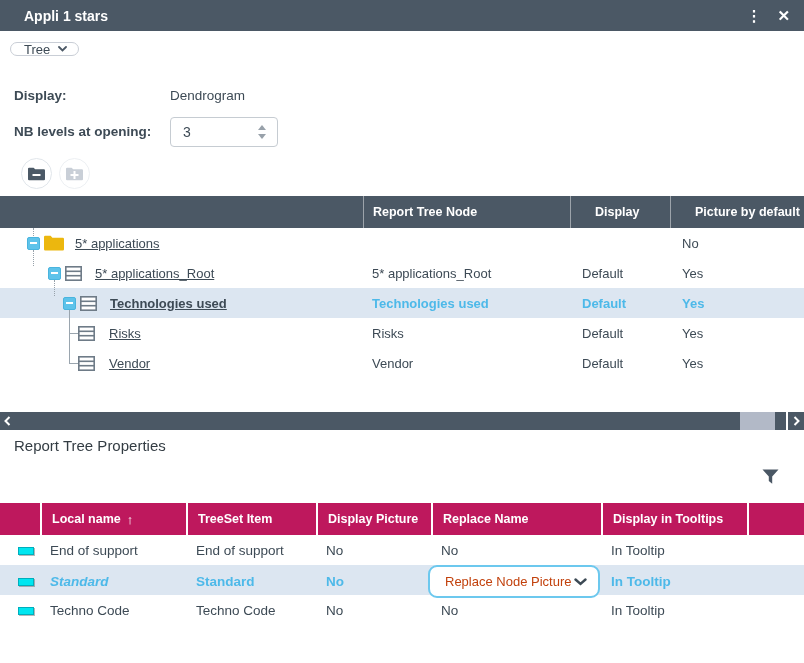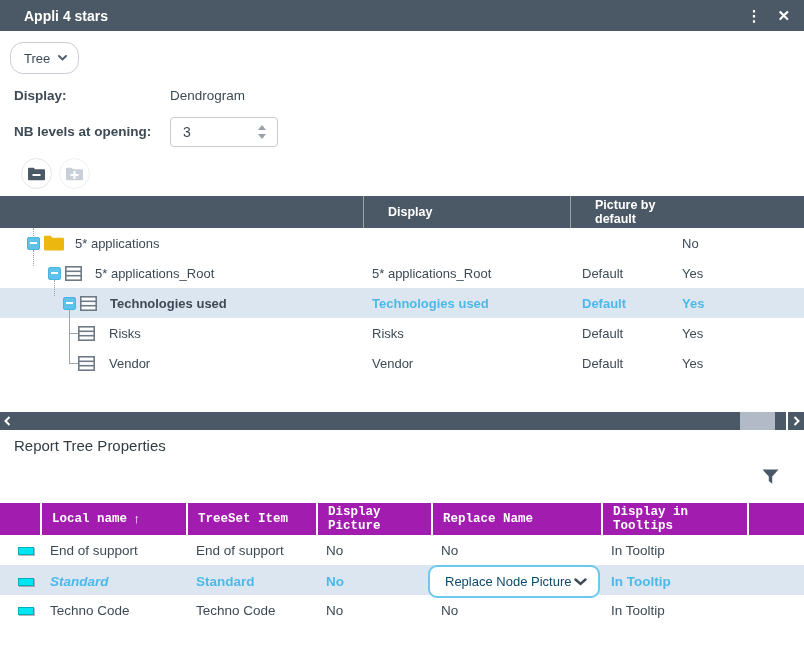--- a/index.html
+++ b/index.html
@@ -9,21 +9,21 @@
     background: #fff; font-family: "Liberation Sans", sans-serif; color: #3d4a55;
   }
   
   .titlebar { position: absolute; top: 0; left: 0; width: 804px; height: 31px;
     background: #4b5865; display: flex; align-items: center; }
   .titlebar .title { margin-left: 24px; color: #fff; font-size: 14px; font-weight: bold; }
   .titlebar-actions { margin-left: auto; display: flex; align-items: center; gap: 16px; margin-right: 14px; }
   .kebab-icon { color: #fff; font-size: 15px; font-weight: bold; line-height: 1; cursor: pointer; }
   .close-icon { color: #fff; font-size: 15px; font-weight: bold; line-height: 1; cursor: pointer; }
   
-  .tree-pill { position: absolute; left: 10px; top: 42px; height: 32px; padding: 0 11px 0 13px;
+  .tree-pill { position: absolute; left: 10px; top: 42px; height: 14px; padding: 0 11px 0 13px;
     border: 1px solid #c9ced6; border-radius: 13px; background: #fff;
     display: inline-flex; align-items: center; gap: 8px; font-size: 13px; color: #3d4a55; cursor: pointer; }
   
   .lbl { position: absolute; left: 14px; font-weight: bold; font-size: 13.5px; color: #3d4a55; }
   .val { position: absolute; left: 170px; font-size: 13.5px; color: #3d4a55; }
   .spinner { position: absolute; left: 170px; top: 117px; width: 108px; height: 30px;
     border: 1px solid #c6ccd2; border-radius: 4px; background: #fff;
     display: flex; align-items: center; }
   .spinner input { flex: 1; min-width: 0; border: none; outline: none; padding-left: 12px;
     font-size: 14px; color: #3d4a55; font-family: "Liberation Sans", sans-serif; background: transparent; }
@@ -41,21 +41,21 @@
     background: #4b5865; color: #fff; font-size: 12.5px; font-weight: bold; }
   .tt-header .hcell { display: flex; align-items: center; padding-left: 9px; border-left: 1px solid rgba(255,255,255,.45); }
   .tt-header .hcell:first-child { border-left: none; }
   .tt-header .hc2, .tt-header .hc3 { padding-left: 24px; }
   .tt-row { display: grid; grid-template-columns: 363px 207px 100px 134px; height: 30px;
     font-size: 13px; align-items: center; cursor: default; }
   .tt-row.selected { background: #dce6f1; }
   .tt-row .c-node { padding-left: 9px; }
   .tt-row .c-display, .tt-row .c-default { padding-left: 12px; }
   .tt-row.selected .blue { color: #4db9e9; font-weight: bold; }
-  .tree-cell { display: flex; align-items: center; height: 100%; position: relative; }
+  .tree-cell { display: flex; align-items: center; height: 100%; position: relative; text-decoration: underline; }
   .tree-label { white-space: nowrap; }
   .tt-row.selected .tree-label { font-weight: bold; }
   .expand-box { width: 13px; height: 13px; border-radius: 2px; background: #5ec3ea;
     border: 1px solid #49b4de; display: flex; align-items: center; justify-content: center;
     flex: 0 0 auto; cursor: pointer; }
   .expand-box .minus { width: 7px; height: 2px; background: #fff; }
   .conn { position: absolute; }
   .conn.v-dot { border-left: 1px dotted #97a1aa; width: 0; }
   .conn.v-sol { border-left: 1px solid #9aa5ae; width: 0; }
   .conn.h-sol { border-top: 1px solid #9aa5ae; height: 0; }
@@ -64,46 +64,46 @@
   .hs-track { position: absolute; left: 0; top: 0; width: 786px; height: 18px; background: #4b5865; cursor: pointer; }
   .hs-thumb { position: absolute; left: 740px; top: 0; width: 35px; height: 18px; background: #b2b9c7; cursor: grab; }
   .hs-arrow-left { position: absolute; left: 4px; top: 4px; }
   .hs-right-btn { position: absolute; left: 788px; top: 0; width: 16px; height: 18px;
     background: #4b5865; display: flex; align-items: center; justify-content: center; cursor: pointer; }
   
   .props-title { position: absolute; left: 14px; top: 437px; font-size: 15px; color: #333c43; }
   .filter-btn { position: absolute; left: 761px; top: 468px; cursor: pointer; background: none; border: none; }
   .props-table { position: absolute; top: 503px; left: 0; width: 804px; }
   .pt-header { display: grid; grid-template-columns: 40px 146px 130px 115px 170px 146px 57px;
-    height: 32px; background: #a21caf; color: #fff; font-size: 12.5px; font-weight: bold; font-family: Liberation Mono, monospace; }
+    height: 32px; background: #be185d; color: #fff; font-size: 12.5px; font-weight: bold; }
   .pt-header .hcell { display: flex; align-items: center; gap: 6px; padding-left: 10px;
     border-left: 2px solid #fff; cursor: pointer; }
   .pt-header .hcell:first-child { border-left: none; cursor: default; }
   .sort-arrow { font-size: 13px; font-weight: bold; }
   .pt-row { display: grid; grid-template-columns: 40px 146px 130px 115px 170px 146px 57px;
     height: 30px; font-size: 13.5px; align-items: center; }
   .pt-row.selected { background: #dce6f1; }
   .pt-row .cell { padding-left: 10px; white-space: nowrap; }
   .pt-row .c-icon { padding-left: 18px; }
   .swatch { display: inline-block; width: 16px; height: 8px; background: #00e6f0;
     border: 1px solid #00aebc; box-shadow: 1px 1px 0 rgba(90,100,100,.45); }
   .pt-row.selected .blue { color: #4db9e9; font-weight: bold; }
   .pt-row.selected .italic { font-style: italic; }
   .picture-select { display: flex; align-items: center; justify-content: space-between;
     width: 172px; height: 33px; margin-left: -3px; border: 2px solid #6cc8ee; border-radius: 9px;
-    background: #fff; padding: 0 11px 0 15px; font-size: 13px; color: #0c4a6e; cursor: pointer; }
+    background: #fff; padding: 0 11px 0 15px; font-size: 13px; color: #c2410c; cursor: pointer; }
   .picture-select .sel-text { white-space: nowrap; }
 </style>
 </head>
 <body>
 
 <div class="app">
 
   <div class="titlebar">
-    <span class="title">Appli 4 stars</span>
+    <span class="title">Appli 1 stars</span>
     <span class="titlebar-actions">
       <span class="kebab-icon">⋮</span>
       <span class="close-icon">✕</span>
     </span>
   </div>
 
   <button class="tree-pill">
     <span>Tree</span>
     <svg width="9" height="6" viewBox="0 0 9 6">
         <polyline points="1,1 4.5,4.5 8,1" fill="none" stroke="#4b5865" stroke-width="1.8" stroke-linecap="round"></polyline>
@@ -134,20 +134,21 @@
           <path d="M0 1.8 Q0 .7 1.1 .7 L5.6 .7 L7.2 2.3 L15.9 2.3 Q17 2.3 17 3.4 L17 12.2 Q17 13.3 15.9 13.3 L1.1 13.3 Q0 13.3 0 12.2 Z" fill="#c9cfd7"></path>
           <rect x="4.5" y="7" width="8" height="2" fill="#fff"></rect>
           <rect x="7.5" y="4" width="2" height="8" fill="#fff"></rect>
         </svg>
     </button>
   </div>
 
   <div class="tree-table">
     <div class="tt-header">
       <div class="hcell"></div>
+      <div class="hcell">Report Tree Node</div>
       <div class="hcell hc2">Display</div>
       <div class="hcell hc3">Picture by default</div>
     </div>
 
     <div class="conn v-dot" style="left:33px;top:32px;height:8px"></div>
     <div class="conn v-dot" style="left:33px;top:54px;height:16px"></div>
     <div class="conn v-dot" style="left:54px;top:84px;height:16px"></div>
     <div class="conn v-sol" style="left:69px;top:114px;height:53px"></div>
     <div class="conn h-sol" style="left:69px;top:137px;width:9px"></div>
     <div class="conn h-sol" style="left:69px;top:167px;width:9px"></div>

